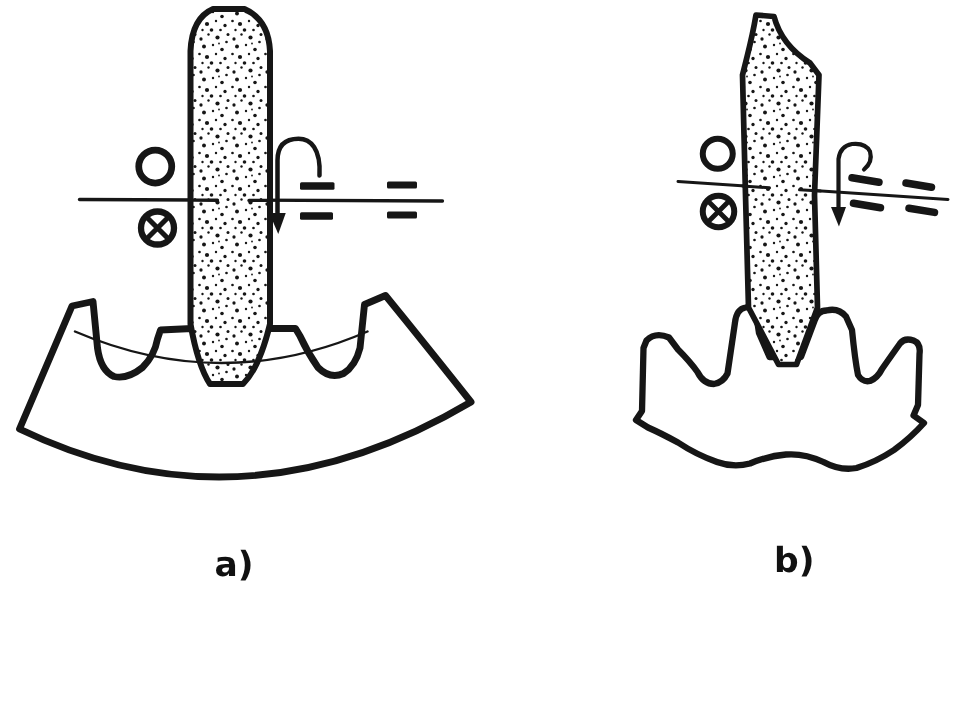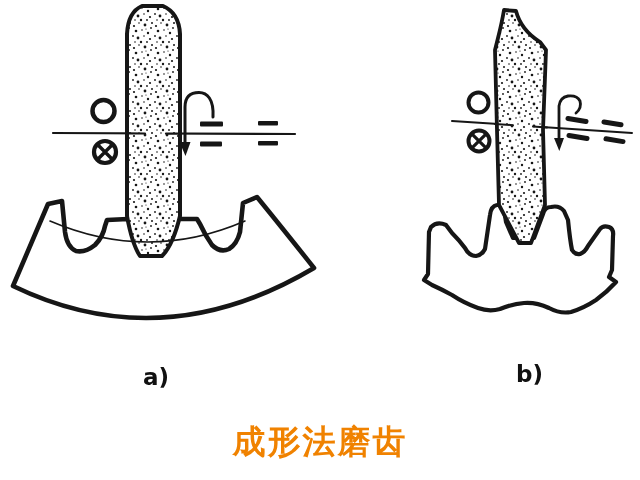--- a/index.html
+++ b/index.html
@@ -145,14 +145,13 @@
         <path d="M 569,135.5 L 587,138.5"></path>
         <path d="M 604,122 L 621,124.8"></path>
         <path d="M 606,138.8 L 623,141.6"></path>
       </g>
     </g>
   </svg>
 
   <div id="label-a" class="fig-label">a)</div>
   <div id="label-b" class="fig-label">b)</div>
 
-  <div id="caption">成形法磨齿</div>
 </div>
 
 </body></html>

